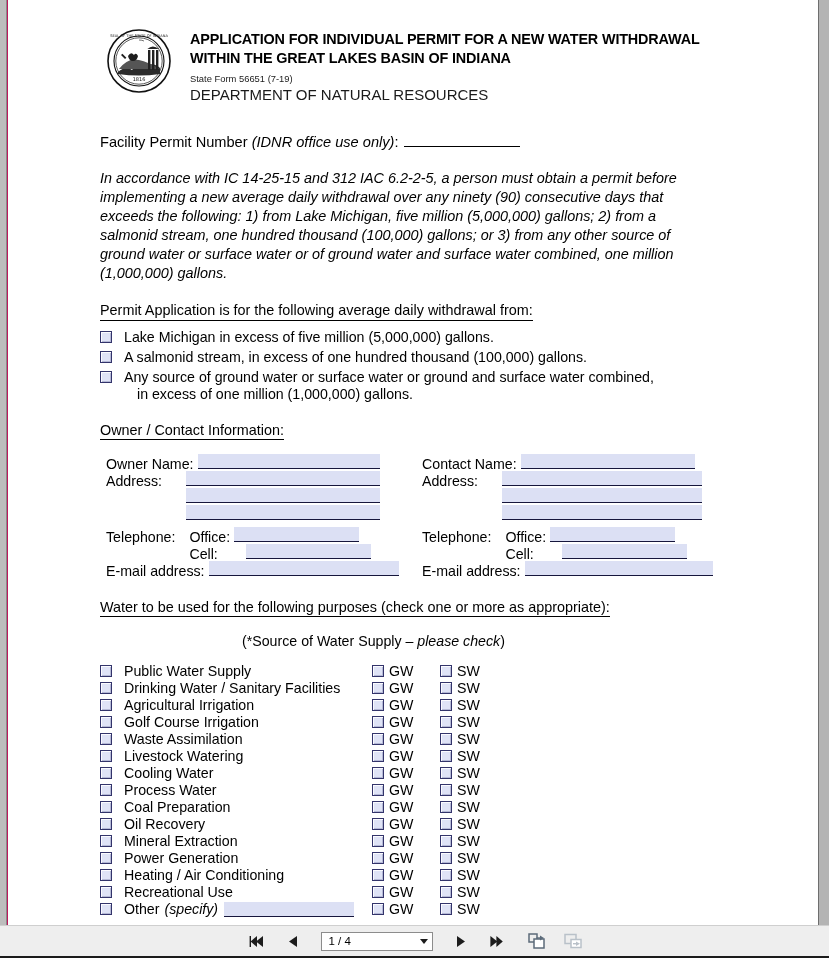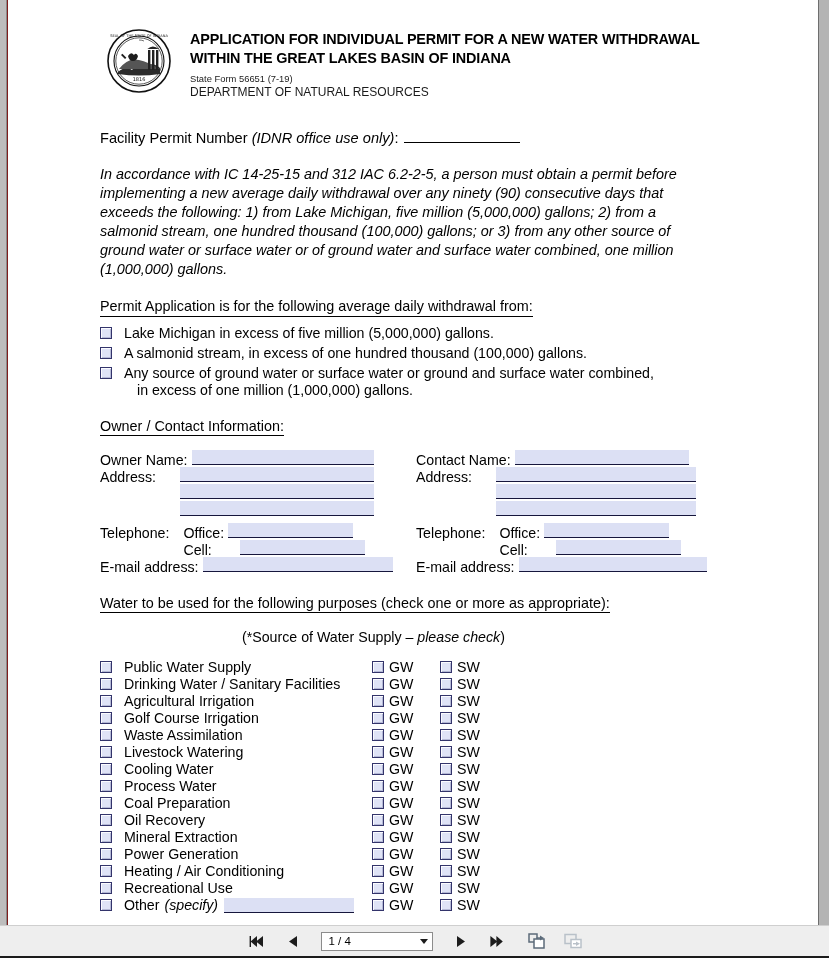--- a/index.html
+++ b/index.html
@@ -11,21 +11,21 @@
     width: 829px;
     height: 958px;
     overflow: hidden;
     font-family: "Liberation Sans", sans-serif;
     color: #000;
   }
   #viewer {
     position: relative;
     width: 829px;
     height: 958px;
-    background: #7f1d1d;
+    background: #be185d;
   }
   
   .chrome-left {
     position: absolute;
     left: 0; top: 0;
     width: 7px; height: 925px;
     background: #bdbdbd;
     border-right: 1px solid #8a8a8a;
     box-sizing: border-box;
   }
@@ -70,21 +70,21 @@
     line-height: 1.32;
     letter-spacing: -0.15px;
   }
   .hdr-sub {
     font-size: 9.4px;
     line-height: 1.32;
     margin-top: 5px;
     color: #1a1a1a;
   }
   .hdr-sub2 {
-    font-size: 12px;
+    font-size: 15px;
     line-height: 1.32;
     color: #1a1a1a;
   }
 
   
   .facility-row {
     margin-top: 28px;
     font-size: 14.6px;
     display: flex;
     align-items: baseline;
@@ -137,20 +137,21 @@
     margin-top: 3px;
   }
   .cb-row .cb { margin-top: 2px; }
   .cb-row .lbl { margin-left: 12px; }
   .cb-row .lbl .cont { display: block; margin-left: 13px; }
 
   
   .oc {
     margin-top: 14px;
     display: flex;
+    justify-content: center;
   }
   .col { width: 312px; }
   .col.right { margin-left: 4px; }
   .frow {
     display: flex;
     align-items: baseline;
     font-size: 14.2px;
     height: 17px;
   }
   .flabel { white-space: nowrap; }

